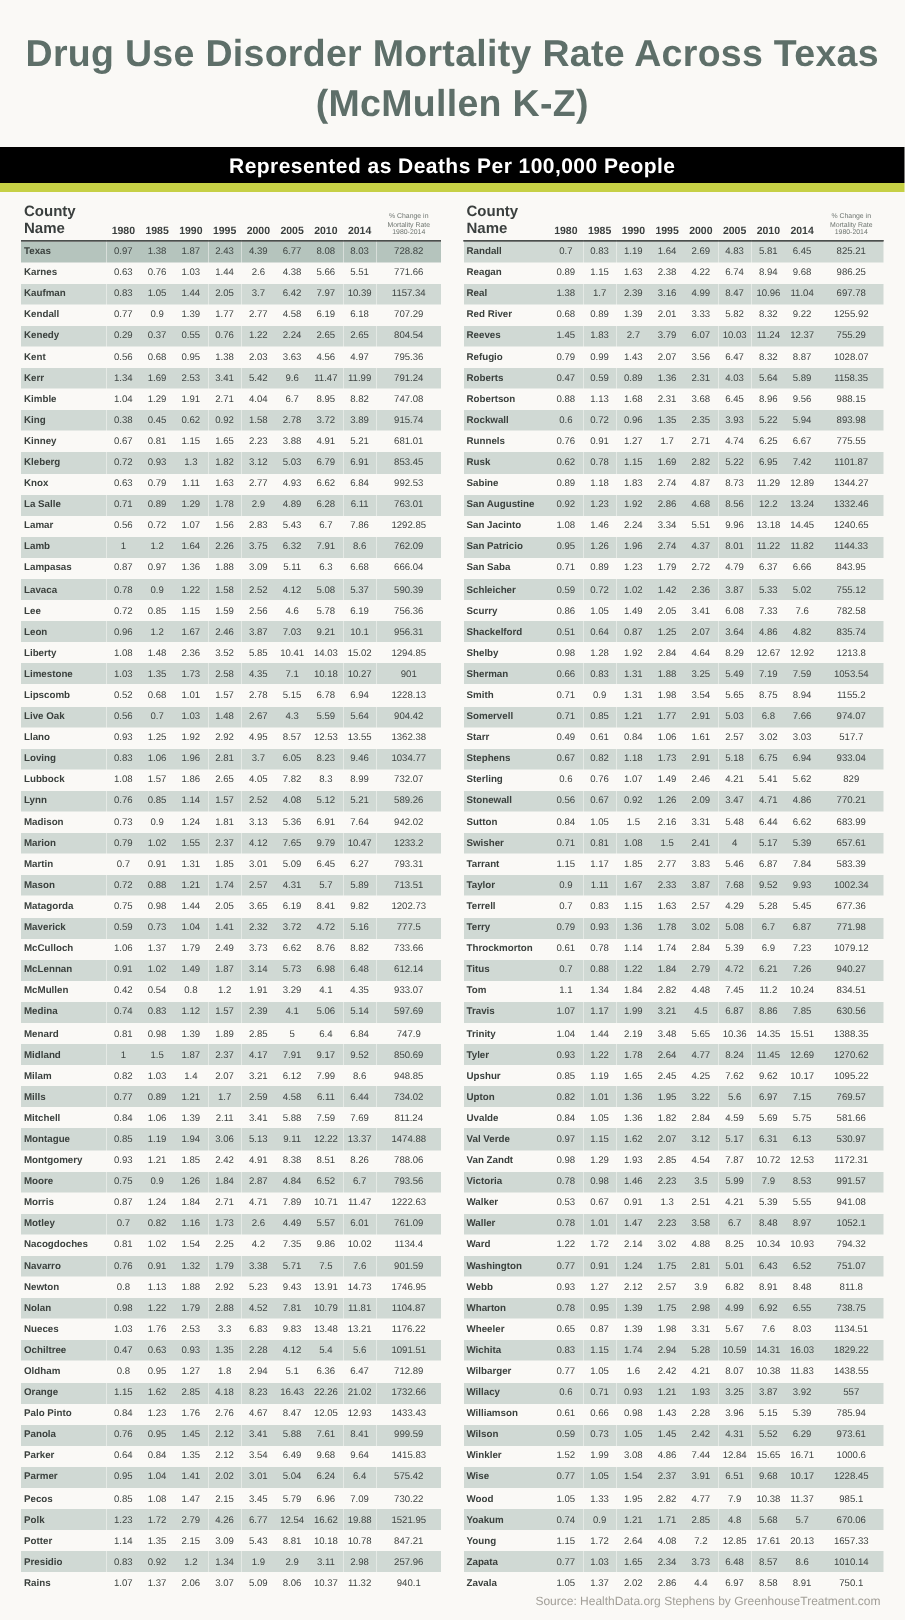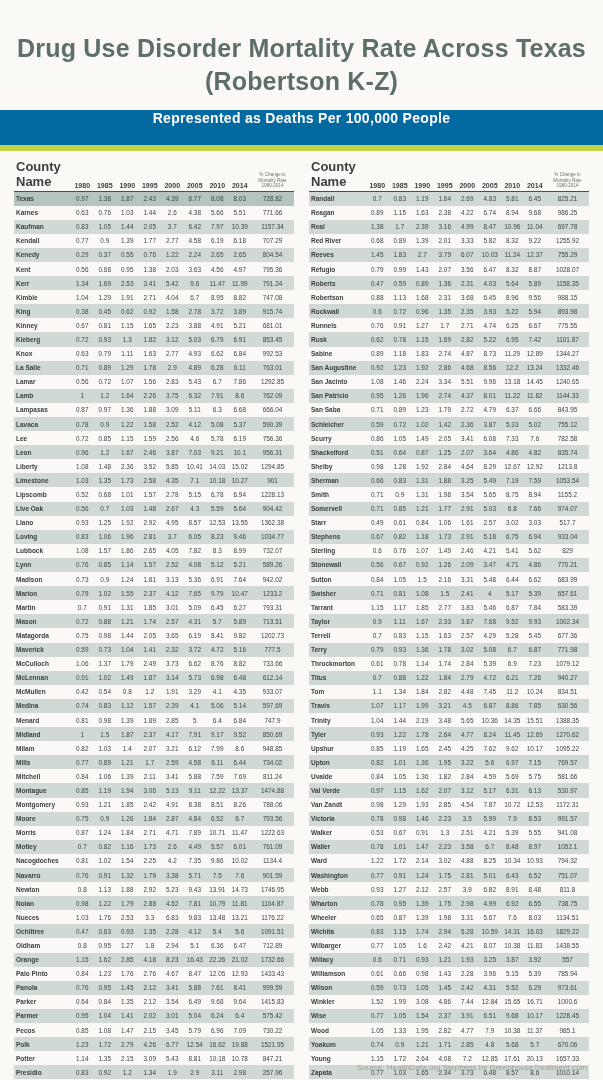--- a/index.html
+++ b/index.html
@@ -6,33 +6,33 @@
   html,body { width:603px; height:1080px; }
   body {
     font-family:"Liberation Sans","DejaVu Sans",sans-serif;
     background:#faf9f6;
     color:#3f4543;
     overflow:hidden;
   }
   .page { width:603px; height:1080px; position:relative; }
 
   .title {
-    padding-top:32px;
+    padding-top:20px;
     text-align:center;
     font-weight:bold;
     font-size:25px;
     line-height:1.3;
     color:#5e6f69;
     letter-spacing:.2px;
   }
   .banner {
     margin-top:13px;
-    height:35px;
-    background:#0369a1;
-    display:flex; align-items:flex-start; justify-content:center;
+    height:24px;
+    background:#000000;
+    display:flex; align-items:center; justify-content:center;
   }
   .banner span {
     color:#ffffff; font-weight:bold; font-size:14px; letter-spacing:.3px;
   }
   .stripe { height:6px; background:#c6d045; }
 
   .tables {
     display:flex;
     justify-content:space-between;
     padding:8px 14px 0 14px;
@@ -43,21 +43,21 @@
   col.c-year { width:22.5px; }
   col.c-pct  { width:43px; }
 
   thead th {
     font-size:7px; font-weight:bold; color:#3a3f3e;
     text-align:center; vertical-align:bottom;
     padding-bottom:2px;
     border-bottom:1.6px solid #4a4f4d;
     height:24px;
   }
-  thead th.h-name { text-align:left; font-size:13px; padding-left:2px; }
+  thead th.h-name { text-align:left; font-size:10px; padding-left:2px; }
   thead th.h-pct  { font-size:4.6px; font-weight:normal; color:#6d746f; line-height:1.25; }
 
   tbody td {
     height:14.1px;
     font-size:6.4px;
     text-align:center;
     vertical-align:middle;
     white-space:nowrap;
     overflow:hidden;
     color:#3f4543;
@@ -74,21 +74,21 @@
     font-size:8px; color:#a19e97;
   }
   .footer span { }
 </style>
 </head>
 <body>
 
 <div class="page">
   <h1 class="title">
     <span>Drug Use Disorder Mortality Rate Across Texas</span><br>
-    <span>(Robertson K-Z)</span>
+    <span>(McMullen K-Z)</span>
   </h1>
 
   <div class="banner">
     <span>Represented as Deaths Per 100,000 People</span>
   </div>
   <div class="stripe"></div>
 
   <div class="tables">
     <div class="tbl">
       <table>

